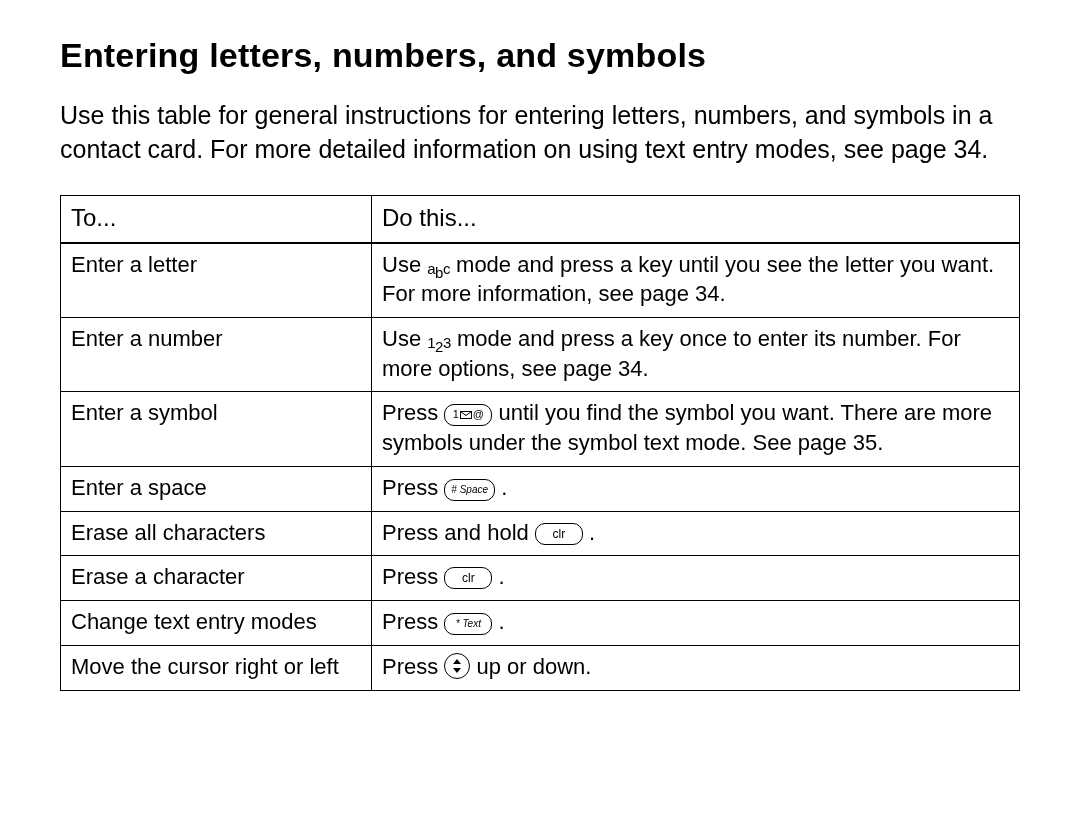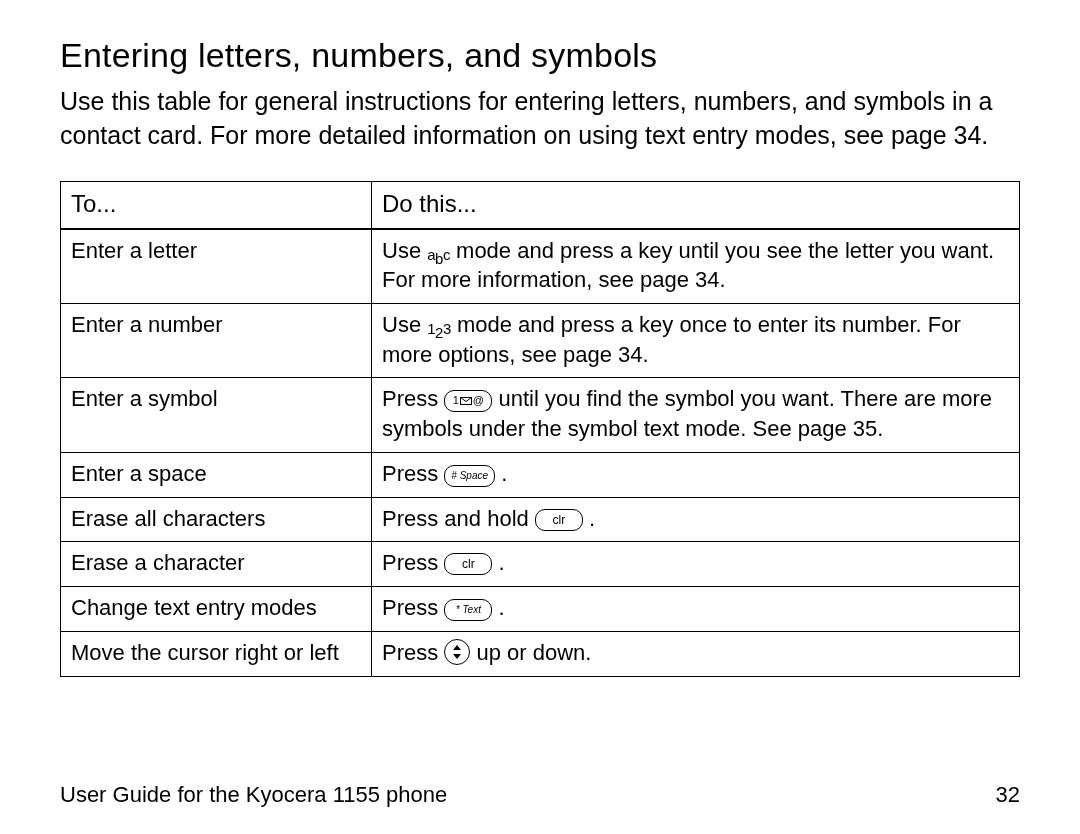--- a/index.html
+++ b/index.html
@@ -13,22 +13,22 @@
   }
   .page {
     box-sizing: border-box;
     padding: 36px 60px 30px 60px;
     width: 100%;
     height: 100%;
     position: relative;
   }
   h1 {
     font-size: 34px;
-    font-weight: normal;
-    margin: 0 0 10px 0;
+    font-weight: bold;
+    margin: 0 0 24px 0;
     letter-spacing: 0.2px;
   }
   .intro {
     font-size: 25px;
     line-height: 1.35;
     margin-bottom: 28px;
   }
   table {
     width: 100%;
     border-collapse: collapse;
@@ -190,18 +190,14 @@
                 <path d="M5 0 L9 5 L1 5 Z" fill="#000"></path>
                 <path d="M5 14 L1 9 L9 9 Z" fill="#000"></path>
               </svg>
             </span><span> up or down.</span>
         </td>
       </tr>
 
     </tbody>
   </table>
 
-  <div class="footer">
-    <span>User Guide for the Kyocera 1155 phone</span>
-    <span>32</span>
-  </div>
 
 </div>
 
 </body></html>

